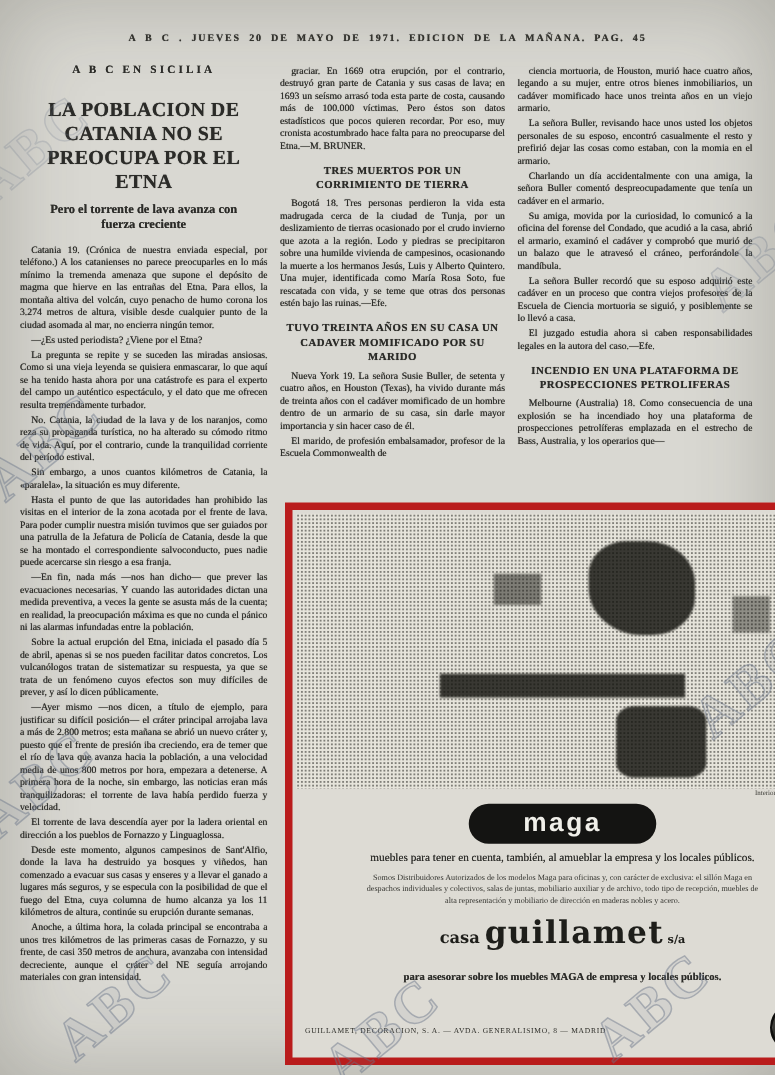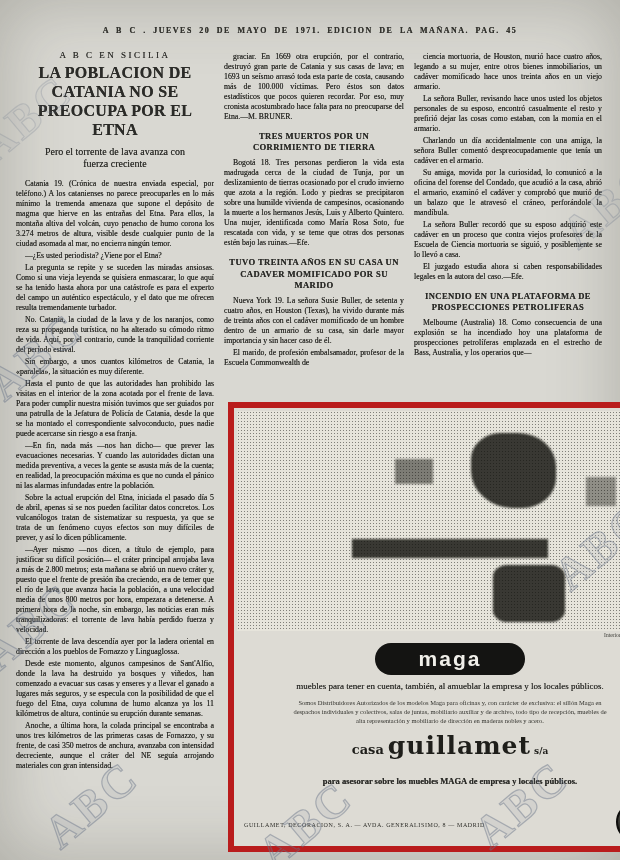--- a/index.html
+++ b/index.html
@@ -41,33 +41,33 @@
     color:#33332f;
     text-shadow:0 0 0.6px rgba(40,40,36,.8);
   }
 
   .col{position:absolute;overflow:hidden;z-index:2;}
   .col-left{left:16px;top:50px;width:198px;height:804px;}
   .col-mid{left:224px;top:52px;width:180px;height:344px;}
   .col-right{left:414px;top:52px;width:188px;height:344px;}
 
   .kicker{
-    text-align:center;font-weight:normal;font-size:9px;
-    letter-spacing:2.5px;margin-bottom:4px;
+    text-align:center;font-weight:bold;font-size:9px;
+    letter-spacing:2.5px;margin-bottom:20px;
     text-shadow:0 0 .5px rgba(40,40,36,.7);
   }
   .headline{
     margin:2px 0 6px;text-align:center;
     font-size:16px;line-height:1.18;font-weight:bold;
     letter-spacing:.3px;
     text-shadow:0 0 .6px rgba(30,30,26,.8);
   }
   .subhead{
     margin:0 24px 8px;text-align:center;
-    font-size:10px;line-height:1.25;font-weight:normal;
+    font-size:10px;line-height:1.25;font-weight:bold;
     text-shadow:0 0 .5px rgba(30,30,26,.7);
   }
   .body p, .body{
     font-size:7.8px;line-height:10px;
     text-align:justify;
   }
   .body p{margin:0 0 2px;text-indent:9px;text-shadow:0 0 .55px rgba(43,43,38,.85);}
   p.cont{margin:0 0 2px;text-indent:9px;font-size:7.8px;line-height:10px;text-align:justify;text-shadow:0 0 .55px rgba(43,43,38,.85);}
   .wire-head{
     margin:9px 4px 5px;text-align:center;

